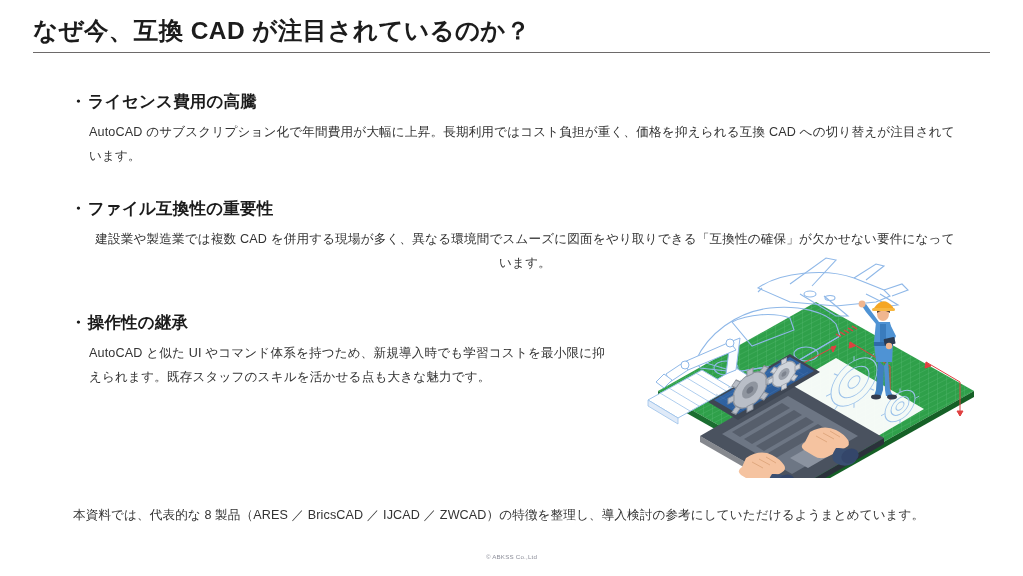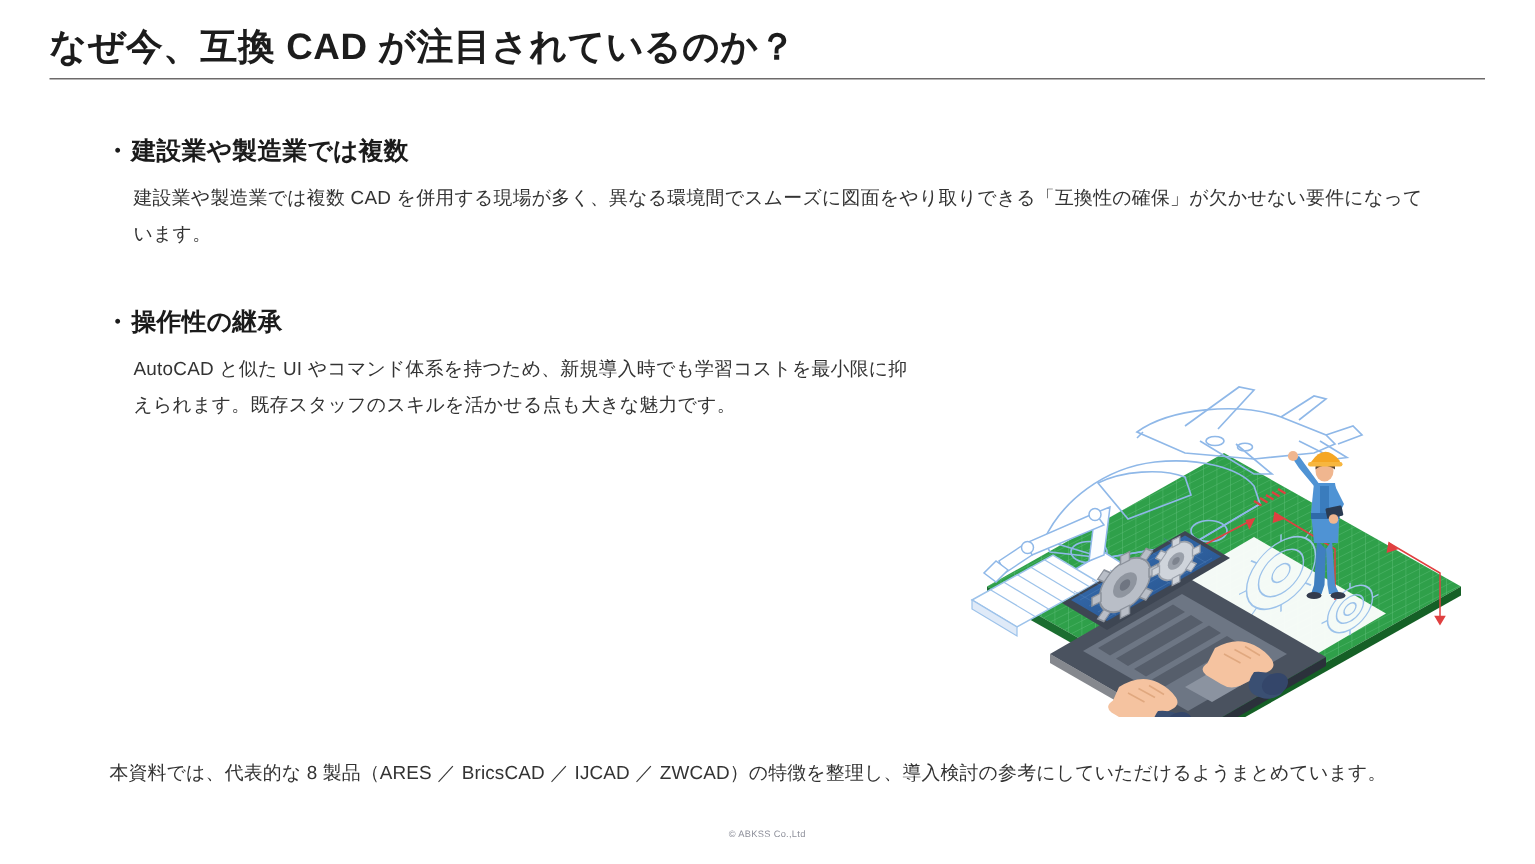--- a/index.html
+++ b/index.html
@@ -65,21 +65,21 @@
     margin-top: 8px;
     margin-left: 19px;
     font-size: 12.6px;
     color: #333333;
     line-height: 1.95;
     letter-spacing: 0.15px;
     text-align: left;
   }
   
   .b1 .bullet-body { width: 866px; }
-  .b2 .bullet-body { width: 872px; }
+  .b2 .bullet-body { width: 872px; text-align: center; }
   .b3 .bullet-body { width: 527px; }
   .b4 .bullet-body { width: 530px; }
 
   .b1 { margin-bottom: 30px; }
   .b2 { margin-bottom: 37px; }
   .b3 { }
 
   
   .footer-note {
     position: absolute;
@@ -114,23 +114,27 @@
 </head>
 <body>
 
 <div id="slide">
 
   <div class="slide-title">なぜ今、互換 CAD が注目されているのか？</div>
   <div class="title-rule"></div>
 
   <div class="bullets">
 
+    <div class="bullet-block b1">
+      <div class="bullet-head"><span class="dot">・</span><span>ライセンス費用の高騰</span></div>
+      <div class="bullet-body">AutoCAD のサブスクリプション化で年間費用が大幅に上昇。長期利用ではコスト負担が重く、価格を抑えられる互換 CAD への切り替えが注目されています。</div>
+    </div>
 
     <div class="bullet-block b2">
-      <div class="bullet-head"><span class="dot">・</span><span>建設業や製造業では複数</span></div>
+      <div class="bullet-head"><span class="dot">・</span><span>ファイル互換性の重要性</span></div>
       <div class="bullet-body">建設業や製造業では複数 CAD を併用する現場が多く、異なる環境間でスムーズに図面をやり取りできる「互換性の確保」が欠かせない要件になっています。</div>
     </div>
 
     <div class="bullet-block b3">
       <div class="bullet-head"><span class="dot">・</span><span>操作性の継承</span></div>
       <div class="bullet-body">AutoCAD と似た UI やコマンド体系を持つため、新規導入時でも学習コストを最小限に抑えられます。既存スタッフのスキルを活かせる点も大きな魅力です。</div>
     </div>
 
 
   </div>

